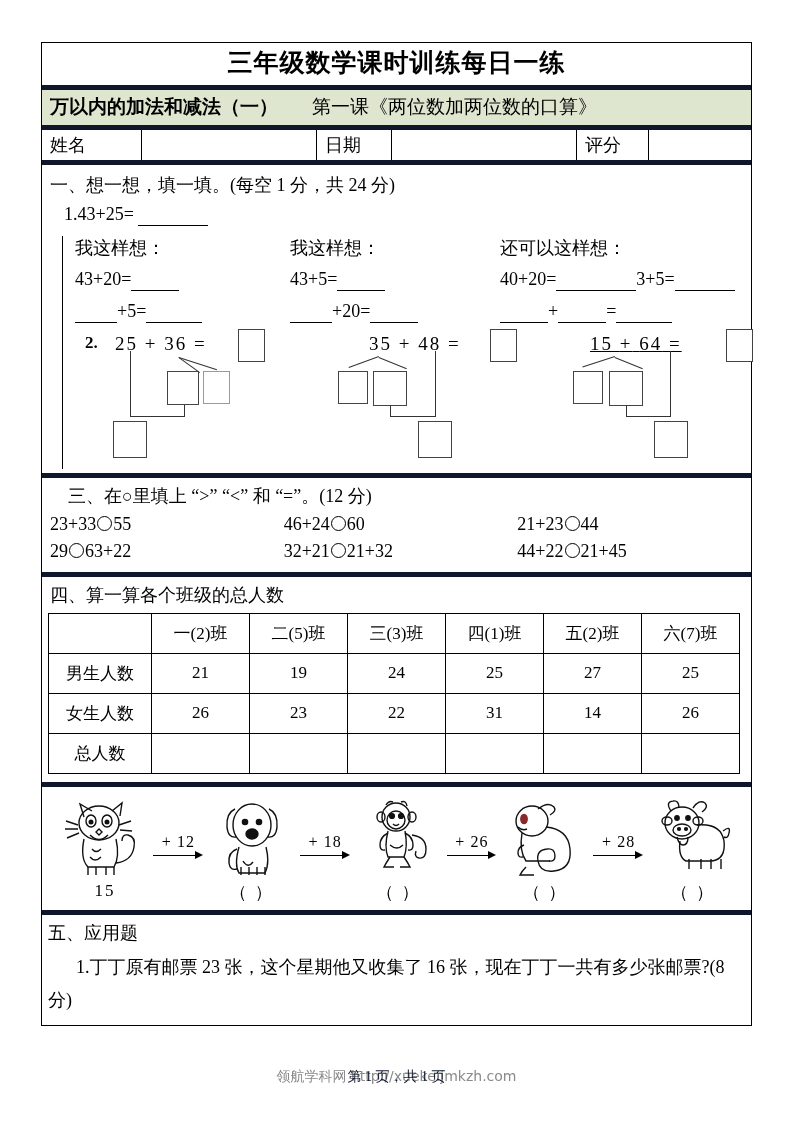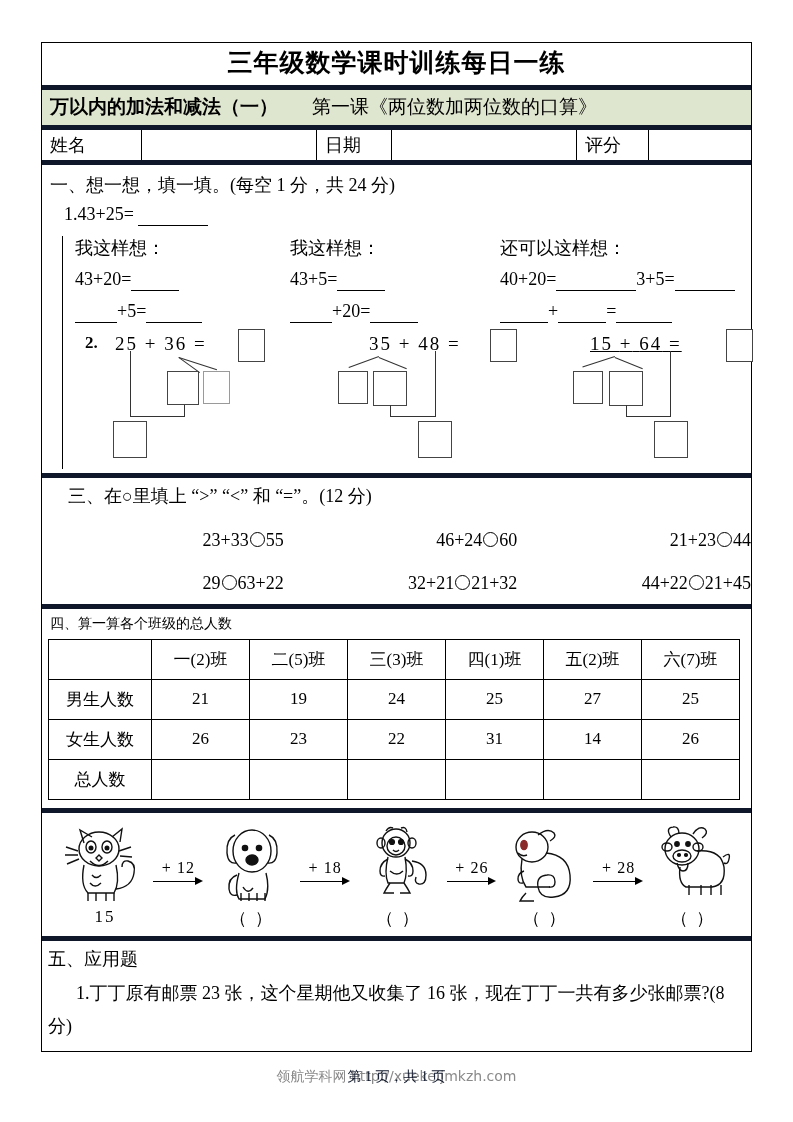--- a/index.html
+++ b/index.html
@@ -169,40 +169,39 @@
   }
 
   
   .sec3 {
     padding: 6px 0 10px 8px;
     font-size: 18px;
   }
   .sec3 .hd { margin-left: 18px; margin-bottom: 6px; }
   .cmp-row {
     display: flex;
-    margin-top: 22px;
-    text-align: right;
+    margin-top: 6px;
   }
   .cmp-cell { width: 237px; }
   .circ {
     display: inline-block;
     width: 13px;
     height: 13px;
     border: 1px solid #000;
     border-radius: 50%;
     margin: 0 1px;
     vertical-align: -1px;
   }
 
   
   .sec4 {
     padding: 6px 0 8px 6px;
   }
   .sec4 .hd {
-    font-size: 14px;
+    font-size: 18px;
     margin-left: 2px;
     margin-bottom: 6px;
   }
   table.cls {
     border-collapse: collapse;
     width: 692px;
     margin-left: 0;
     font-size: 17px;
   }
   table.cls td, table.cls th {

